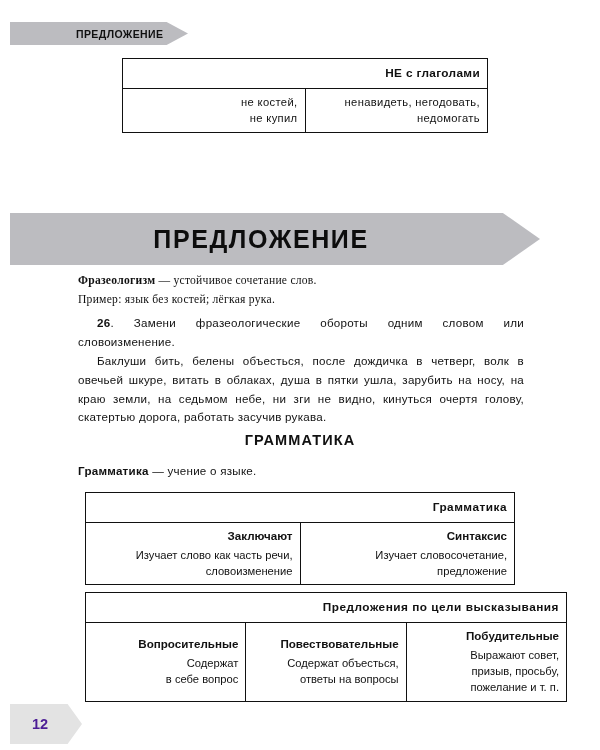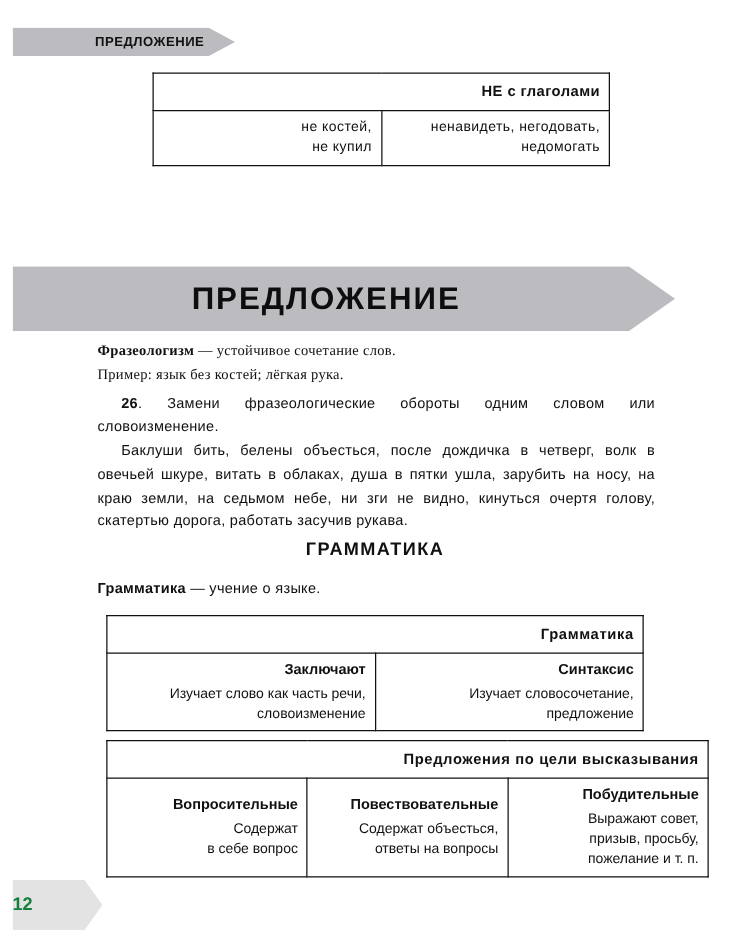--- a/index.html
+++ b/index.html
@@ -160,21 +160,22 @@
     width: 72px;
     height: 40px;
     background: #e3e3e3;
     clip-path: polygon(0 0, 80% 0, 100% 50%, 80% 100%, 0 100%);
     display: flex;
     align-items: center;
   }
   .folio-number {
     font-size: 14.5px;
     font-weight: bold;
-    color: #15803d;
+    color: #4c1d95;
+    margin-left: 22px;
   }
 </style>
 </head>
 <body>
 
 <div class="runhead">
   <span class="runhead-label">ПРЕДЛОЖЕНИЕ</span>
 </div>
 
 <table class="rule-table" id="table-ne">

